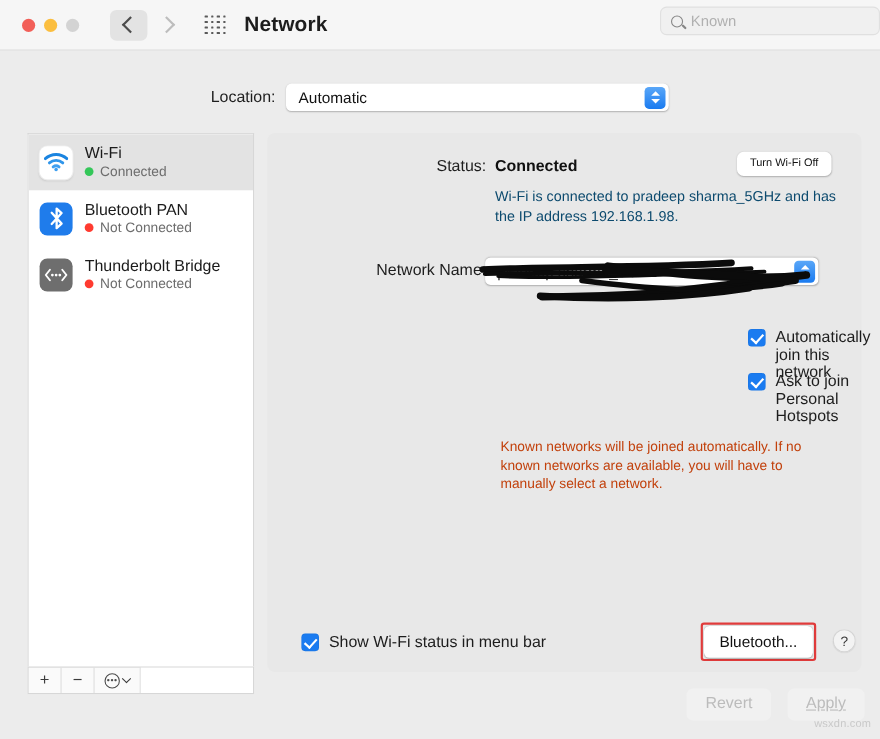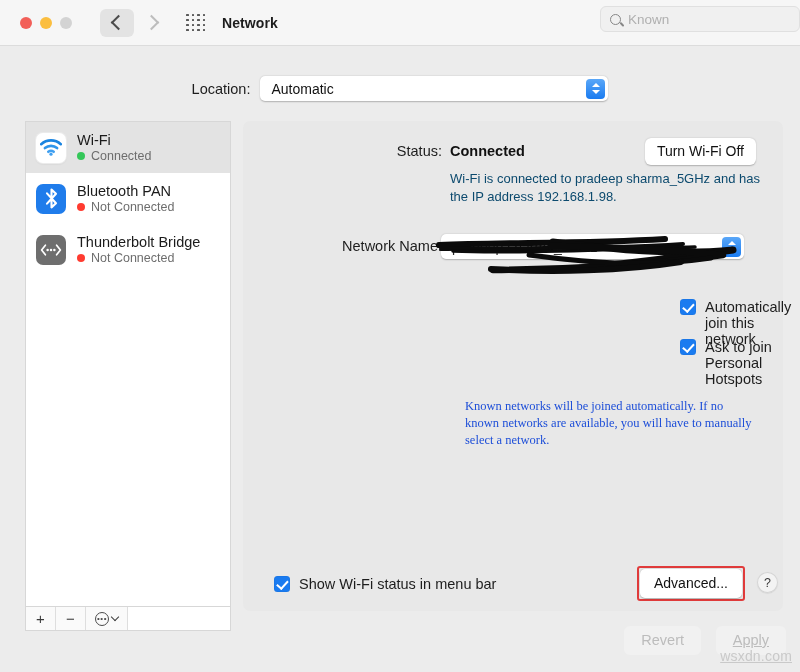--- a/index.html
+++ b/index.html
@@ -36,21 +36,21 @@
   .chev.right { transform: rotate(-135deg); margin-right: 3px; border-color: #bdbdbd; }
 
   .gridicon {
     margin-left: 16px; width: 20px; height: 18px;
     display: grid; grid-template-columns: repeat(4, 1fr); grid-template-rows: repeat(4, 1fr);
     gap: 2px;
   }
   .gridicon i { width: 2.6px; height: 2.6px; background: #5a5a5a; border-radius: 0.5px; }
 
   .wintitle {
-    margin-left: 16px; font-size: 14px; font-weight: bold; color: #1d1d1d;
+    margin-left: 16px; font-size: 19px; font-weight: bold; color: #1d1d1d;
     letter-spacing: 0.1px;
   }
 
   .searchbox {
     position: absolute; right: 0px; top: 6px;
     width: 200px; height: 26px;
     background: #f0f0f0; border: 1px solid #e0e0e0;
     border-radius: 6px;
     display: flex; align-items: center; padding-left: 9px; gap: 7px;
   }
@@ -134,21 +134,21 @@
 
   #status-row { left: 0; top: 22px; width: 100%; }
   .status-label { position: absolute; left: 89px; top: 0; width: 110px; text-align: right;
     font-size: 14.5px; color: #1d1d1d; }
   .status-value { position: absolute; left: 207px; top: 0; font-size: 14.5px; font-weight: bold; color: #111; }
   .turn-btn {
     position: absolute; right: 27px; top: -5px;
     background: #ffffff; border-radius: 6px; border: none;
     box-shadow: 0 0.5px 1.5px rgba(0,0,0,.25);
     font-family: "Liberation Sans", sans-serif;
-    font-size: 14px; color: #111; padding: 5px 12px 6px;
+    font-size: 10px; color: #111; padding: 5px 12px 6px;
     cursor: default;
   }
   .status-desc {
     position: absolute; left: 207px; top: 27px; width: 310px;
     font-size: 13px; color: #0c4a6e; line-height: 18px;
   }
 
   
   #netname-row { left: 0; top: 113px; width: 100%; }
   .nn-label { position: absolute; left: 49px; top: 4px; width: 150px; text-align: right;
@@ -168,22 +168,22 @@
   .cb.on { background: #1a7bf0; box-shadow: inset 0 0 0 0.5px rgba(0,0,0,.07); }
   .cb.off { background: #ffffff; box-shadow: inset 0 0 0 1px #c9c9c9; }
   .cb.on::after {
     content: ""; position: absolute; left: 5px; top: 2px;
     width: 4.5px; height: 9px; border-right: 2px solid #fff; border-bottom: 2px solid #fff;
     transform: rotate(42deg);
   }
   .cblabel { font-size: 14.5px; color: #1d1d1d; }
 
   .helper {
-    position: absolute; left: 465px; top: 398px; width: 290px;
-    font-size: 12.5px; color: #1d4ed8; line-height: 17px; font-family: Liberation Serif, serif;
+    position: absolute; left: 455px; top: 398px; width: 290px;
+    font-size: 12.5px; color: #c2410c; line-height: 17px;
   }
 
   
   .bottomrow { position: absolute; left: 0; top: 576px; width: 100%; }
   .menubar-cb { position: absolute; left: 274px; top: 0; display: flex; align-items: center; gap: 9px; }
   .adv-wrap { position: absolute; left: 637px; top: -10px; border: 2px solid #e03b3b; border-radius: 3px; padding: 1px; }
   .adv-btn {
     background: #ffffff; border: none; border-radius: 5px;
     box-shadow: 0 0.5px 1.5px rgba(0,0,0,.25);
     font-family: "Liberation Sans", sans-serif;
@@ -204,21 +204,21 @@
     background: #f1f1f1; border: none; border-radius: 6px;
     font-family: "Liberation Sans", sans-serif;
     font-size: 14.5px; color: #bcbcbc; padding: 6px 17px 7px;
     cursor: default;
   }
   #revert-button { right: 99px; }
   #apply-button { right: 14px; text-decoration: underline; }
 
   .watermark {
     position: absolute; right: 8px; bottom: 4px;
-    font-size: 14px; color: #c9c9c9; letter-spacing: 0.2px; text-decoration: underline;
+    font-size: 10px; color: #c9c9c9; letter-spacing: 0.2px;
   }
 </style>
 </head>
 <body>
 
 <div class="window">
 
   <div class="titlebar">
     <div class="traffic">
       <span class="light red"></span>
@@ -382,21 +382,21 @@
   </div>
 
   <div class="helper">Known networks will be joined automatically. If no known networks are available, you will have to manually select a network.</div>
 
   <div class="bottomrow">
     <div class="menubar-cb">
       <span class="cb on"></span>
       <span class="cblabel">Show Wi-Fi status in menu bar</span>
     </div>
     <div class="adv-wrap">
-      <button class="adv-btn">Advanced...</button>
+      <button class="adv-btn">Bluetooth...</button>
     </div>
     <div class="help-btn">?</div>
   </div>
 
   <div class="footer">
     <button class="ftbtn" id="revert-button">Revert</button>
     <button class="ftbtn" id="apply-button">Apply</button>
     <span class="watermark">wsxdn.com</span>
   </div>
 

